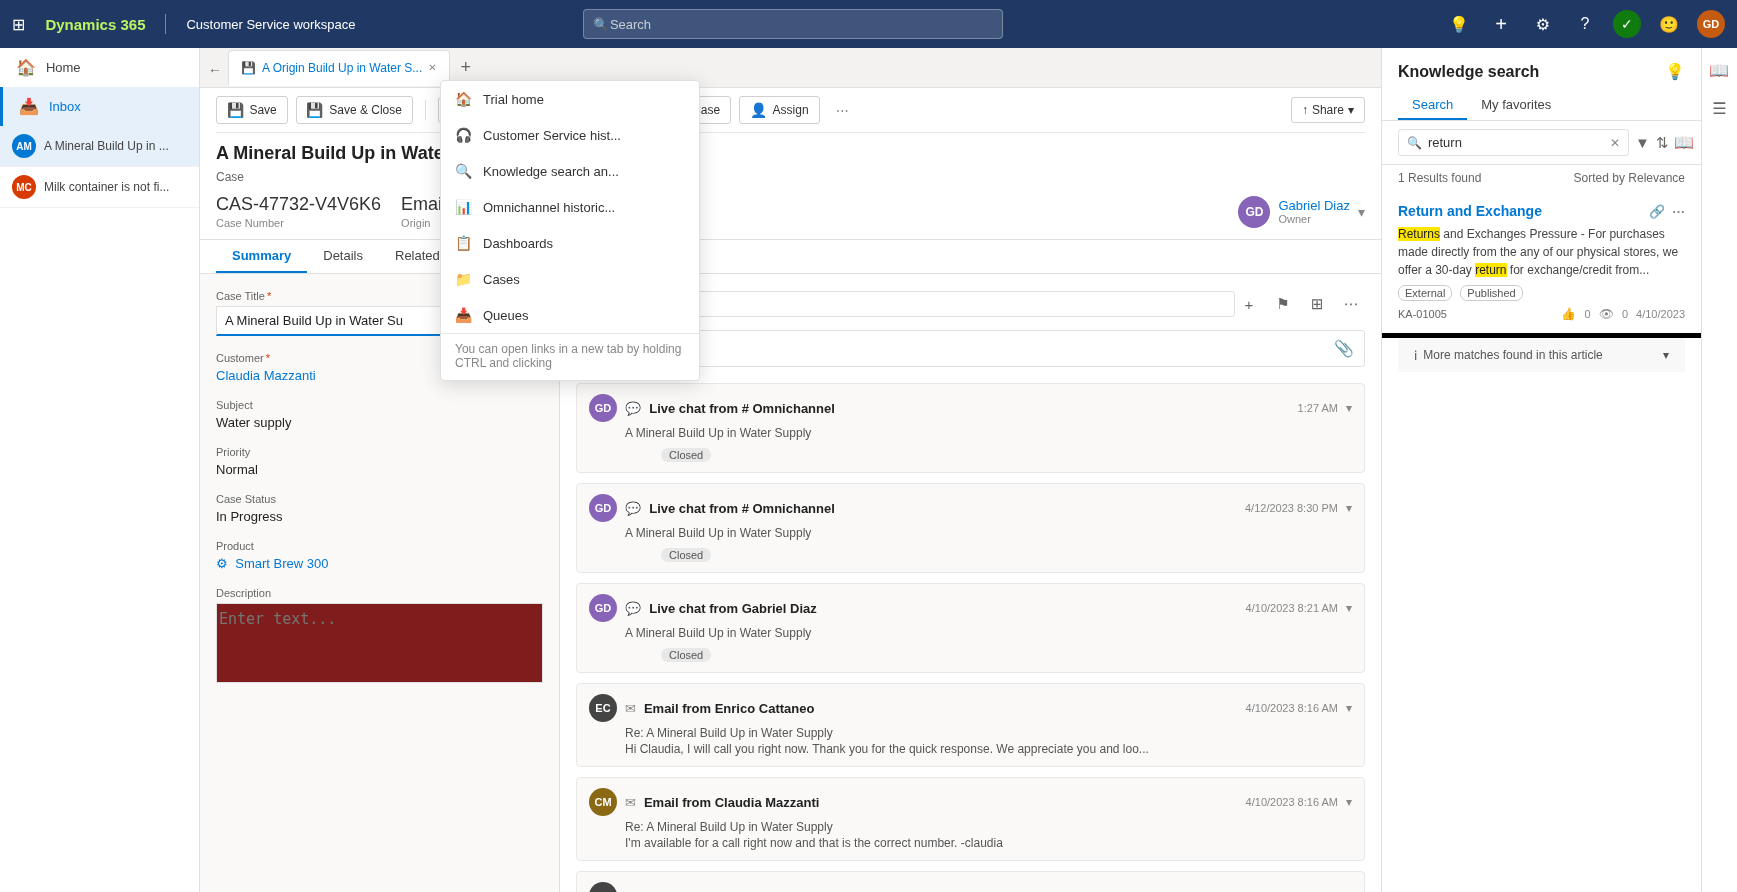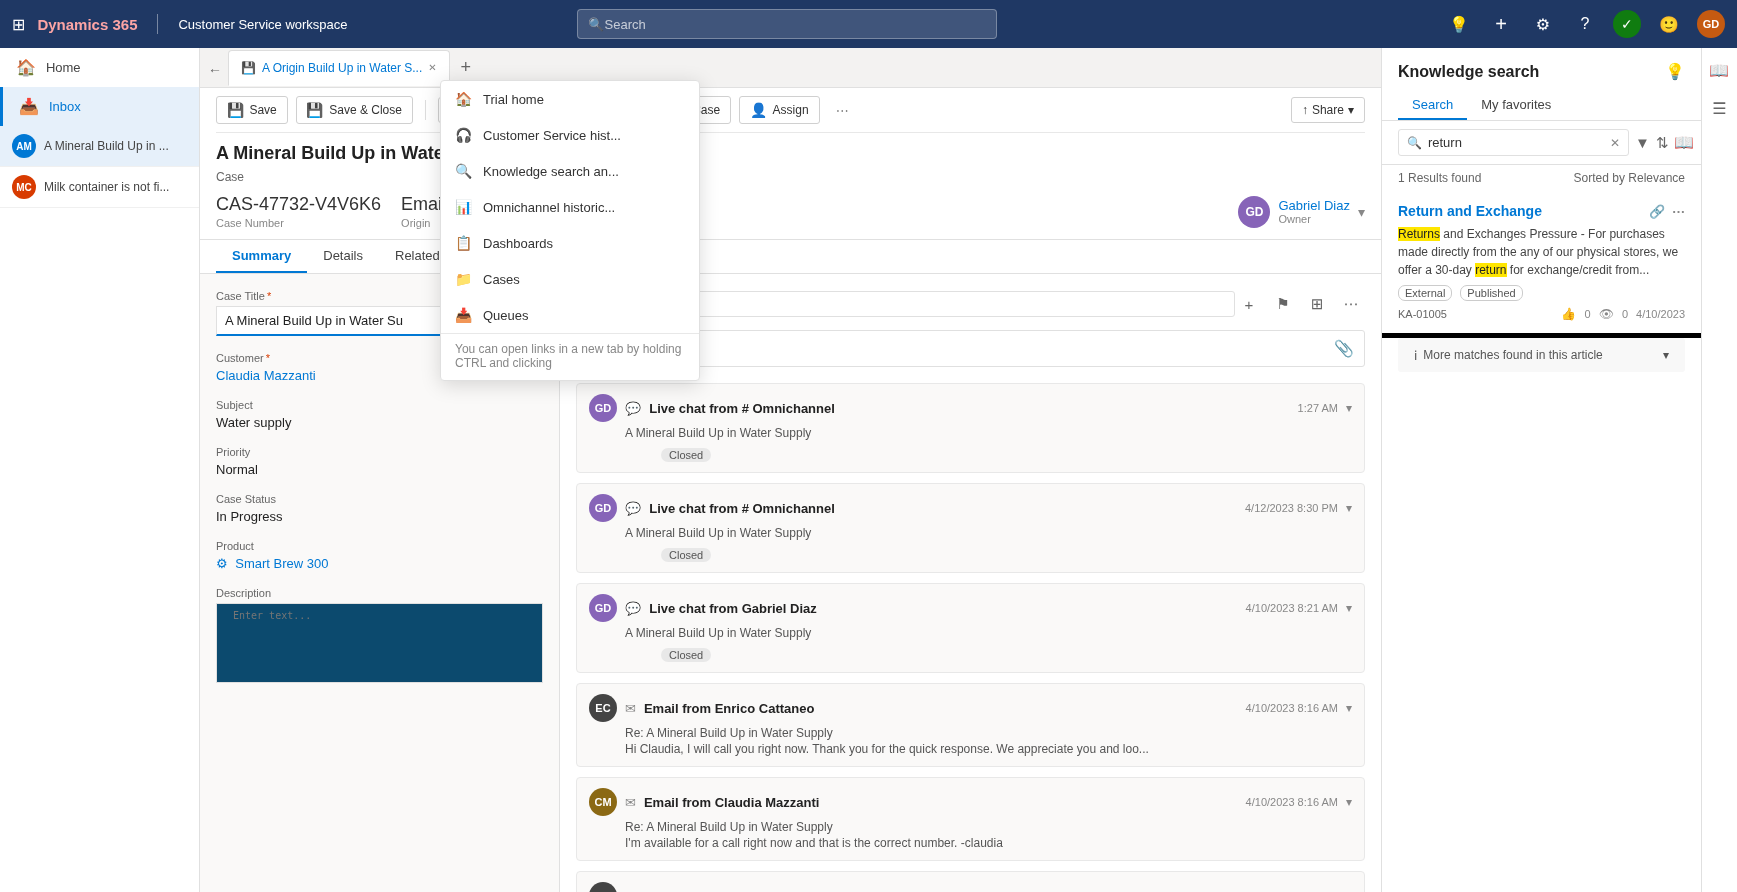--- a/index.html
+++ b/index.html
@@ -11,21 +11,22 @@
       background: #1f3864;
       display: flex;
       align-items: center;
       padding: 0 12px;
       gap: 12px;
       color: #fff;
     }
     .top-nav .app-name {
       font-size: 15px;
       font-weight: 600;
-      color: #fca5a5;
+      color: #bef264;
+      margin-left: 8px;
     }
     .top-nav .divider {
       width: 1px;
       height: 20px;
       background: rgba(255,255,255,0.4);
       margin: 0 8px;
     }
     .top-nav .workspace-name {
       color: #ffffff;
       font-size: 13px;
@@ -295,23 +296,23 @@
       background: #fff;
       padding: 6px 8px;
       font-size: 13px;
       outline: none;
       color: #222;
     }
     .description-input {
       width: 100%;
       height: 80px;
       border: 1px solid #e0e0e0;
-      background: #0c4a6e;
-      padding: 6px 16px;
-      font-size: 10px;
+      background: #7f1d1d;
+      padding: 6px 2px;
+      font-size: 15px;
       outline: none;
       color: #999;
       resize: none;
     }
 
     
     .timeline-area {
       flex: 1;
       overflow-y: auto;
       padding: 16px;

